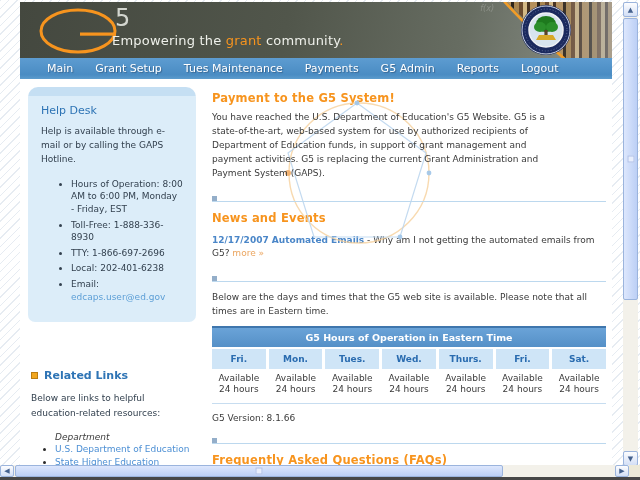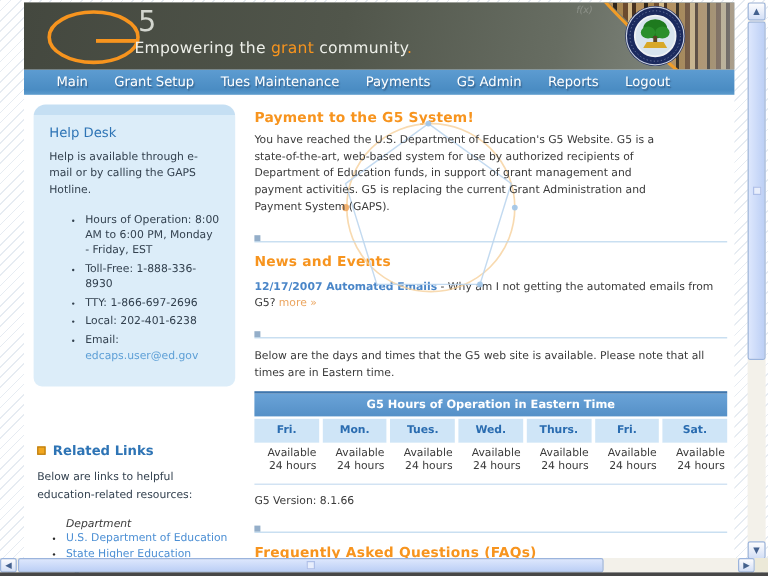--- a/index.html
+++ b/index.html
@@ -72,21 +72,21 @@
   .news-title { color:#4a86c8; font-weight:bold; cursor:pointer; }
   .more { color:#eba55f; cursor:pointer; }
 
   
   .hours-table { width:100%; margin-top:7px; border-bottom:1px solid #c7ddf0; padding-bottom:1px; }
   .t-caption { background:linear-gradient(180deg,#6aa3d8,#5590c7); border-top:2px solid #3f76ad;
     color:#fff; font-weight:bold; font-size:9.5px; text-align:center; padding:4px 0; }
   .t-days, .t-data { display:grid; grid-template-columns:repeat(7,1fr); gap:3px; background:#fff; }
   .t-days { margin-top:2px; }
   .t-days .cell { background:#cfe5f7; color:#2a6cb0; font-weight:bold; text-align:center; padding:5px 0; }
-  .t-data .cell { background:#fff; color:#3a3a3a; text-align:right; padding:4px 2px 6px; line-height:1.3; }
+  .t-data .cell { background:#fff; color:#3a3a3a; text-align:center; padding:4px 2px 6px; line-height:1.3; }
   .version { margin-top:9px; }
 
   
   .vscroll { position:absolute; top:2px; right:2px; width:15px; height:464px; background:#f3f1ea; }
   .hscroll { position:absolute; left:0; bottom:3px; width:629px; height:12px; background:#f3f1ea; }
   .sbtn { position:absolute; background:linear-gradient(180deg,#fdfdfe,#d3dff6);
     border:1px solid #9bb4dd; border-radius:2px; color:#44618e; font-size:7px;
     display:flex; align-items:center; justify-content:center; cursor:pointer; }
   .vs-up { top:0; left:0; width:15px; height:15px; }
   .vs-down { bottom:0; left:0; width:15px; height:15px; }

